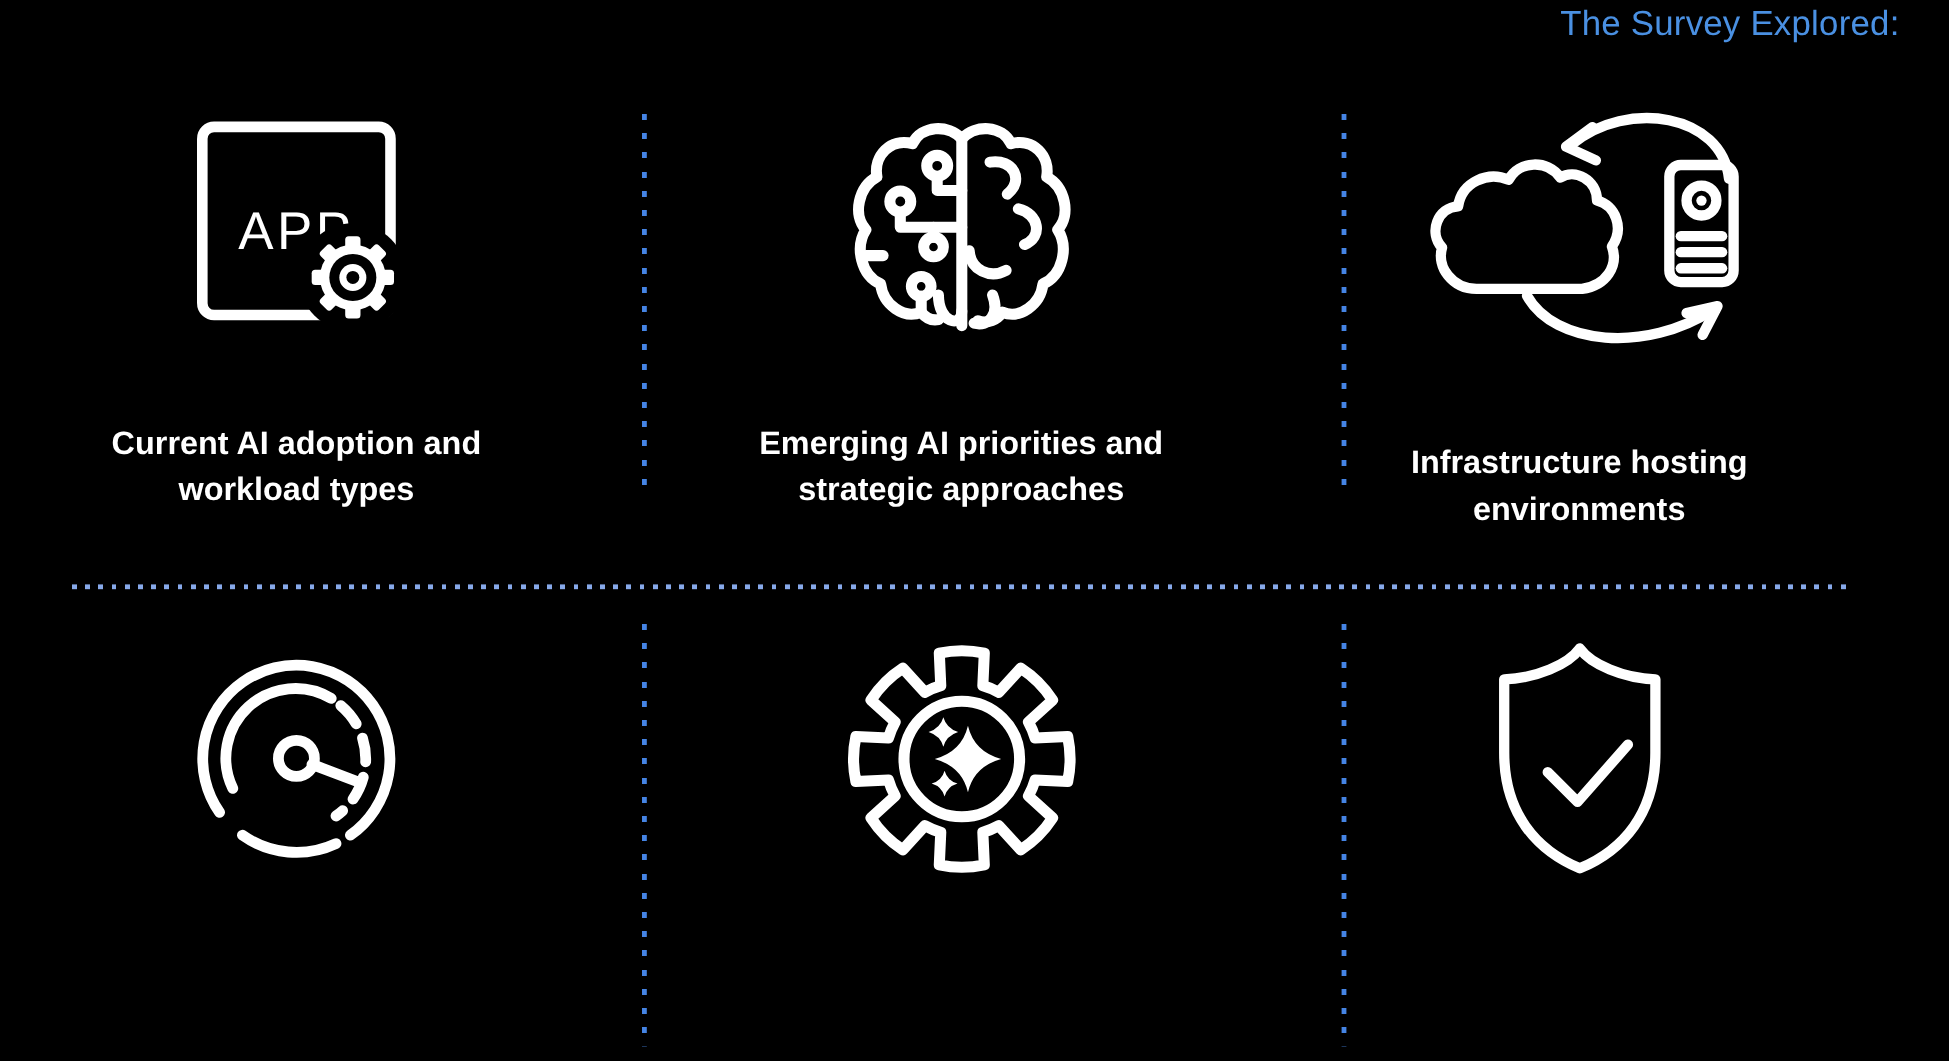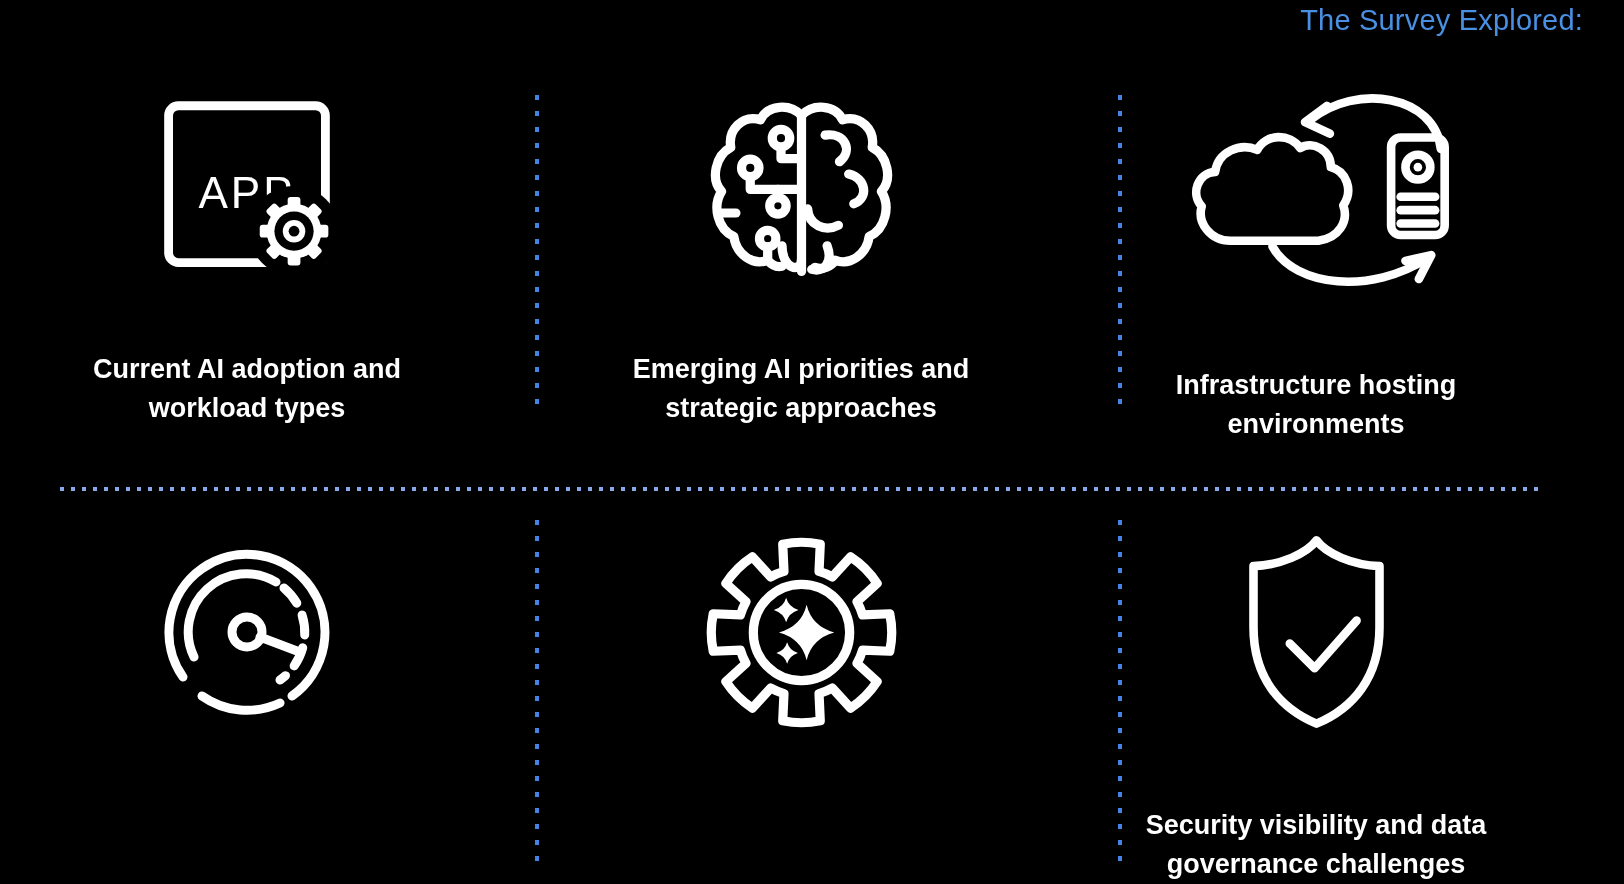--- a/index.html
+++ b/index.html
@@ -141,17 +141,15 @@
     </div>
   </div>
 
   <div class="cell r2 c3">
     <div class="iconwrap">
       <svg width="191" height="210" viewBox="0 0 200 220">
         <path class="stroke" d="M100 14 C90 28 62 40 34 41 L34 105 C34 158 62 190 100 206 C138 190 166 158 166 105 L166 41 C138 40 110 28 100 14 Z"></path>
         <path class="stroke" stroke-width="12" d="M72 122 L98 148 L142 98"></path>
       </svg>
     </div>
-    <div class="label">Security visibility and data
-governance challenges</div>
   </div>
 
 </div>
 
 </body></html>

